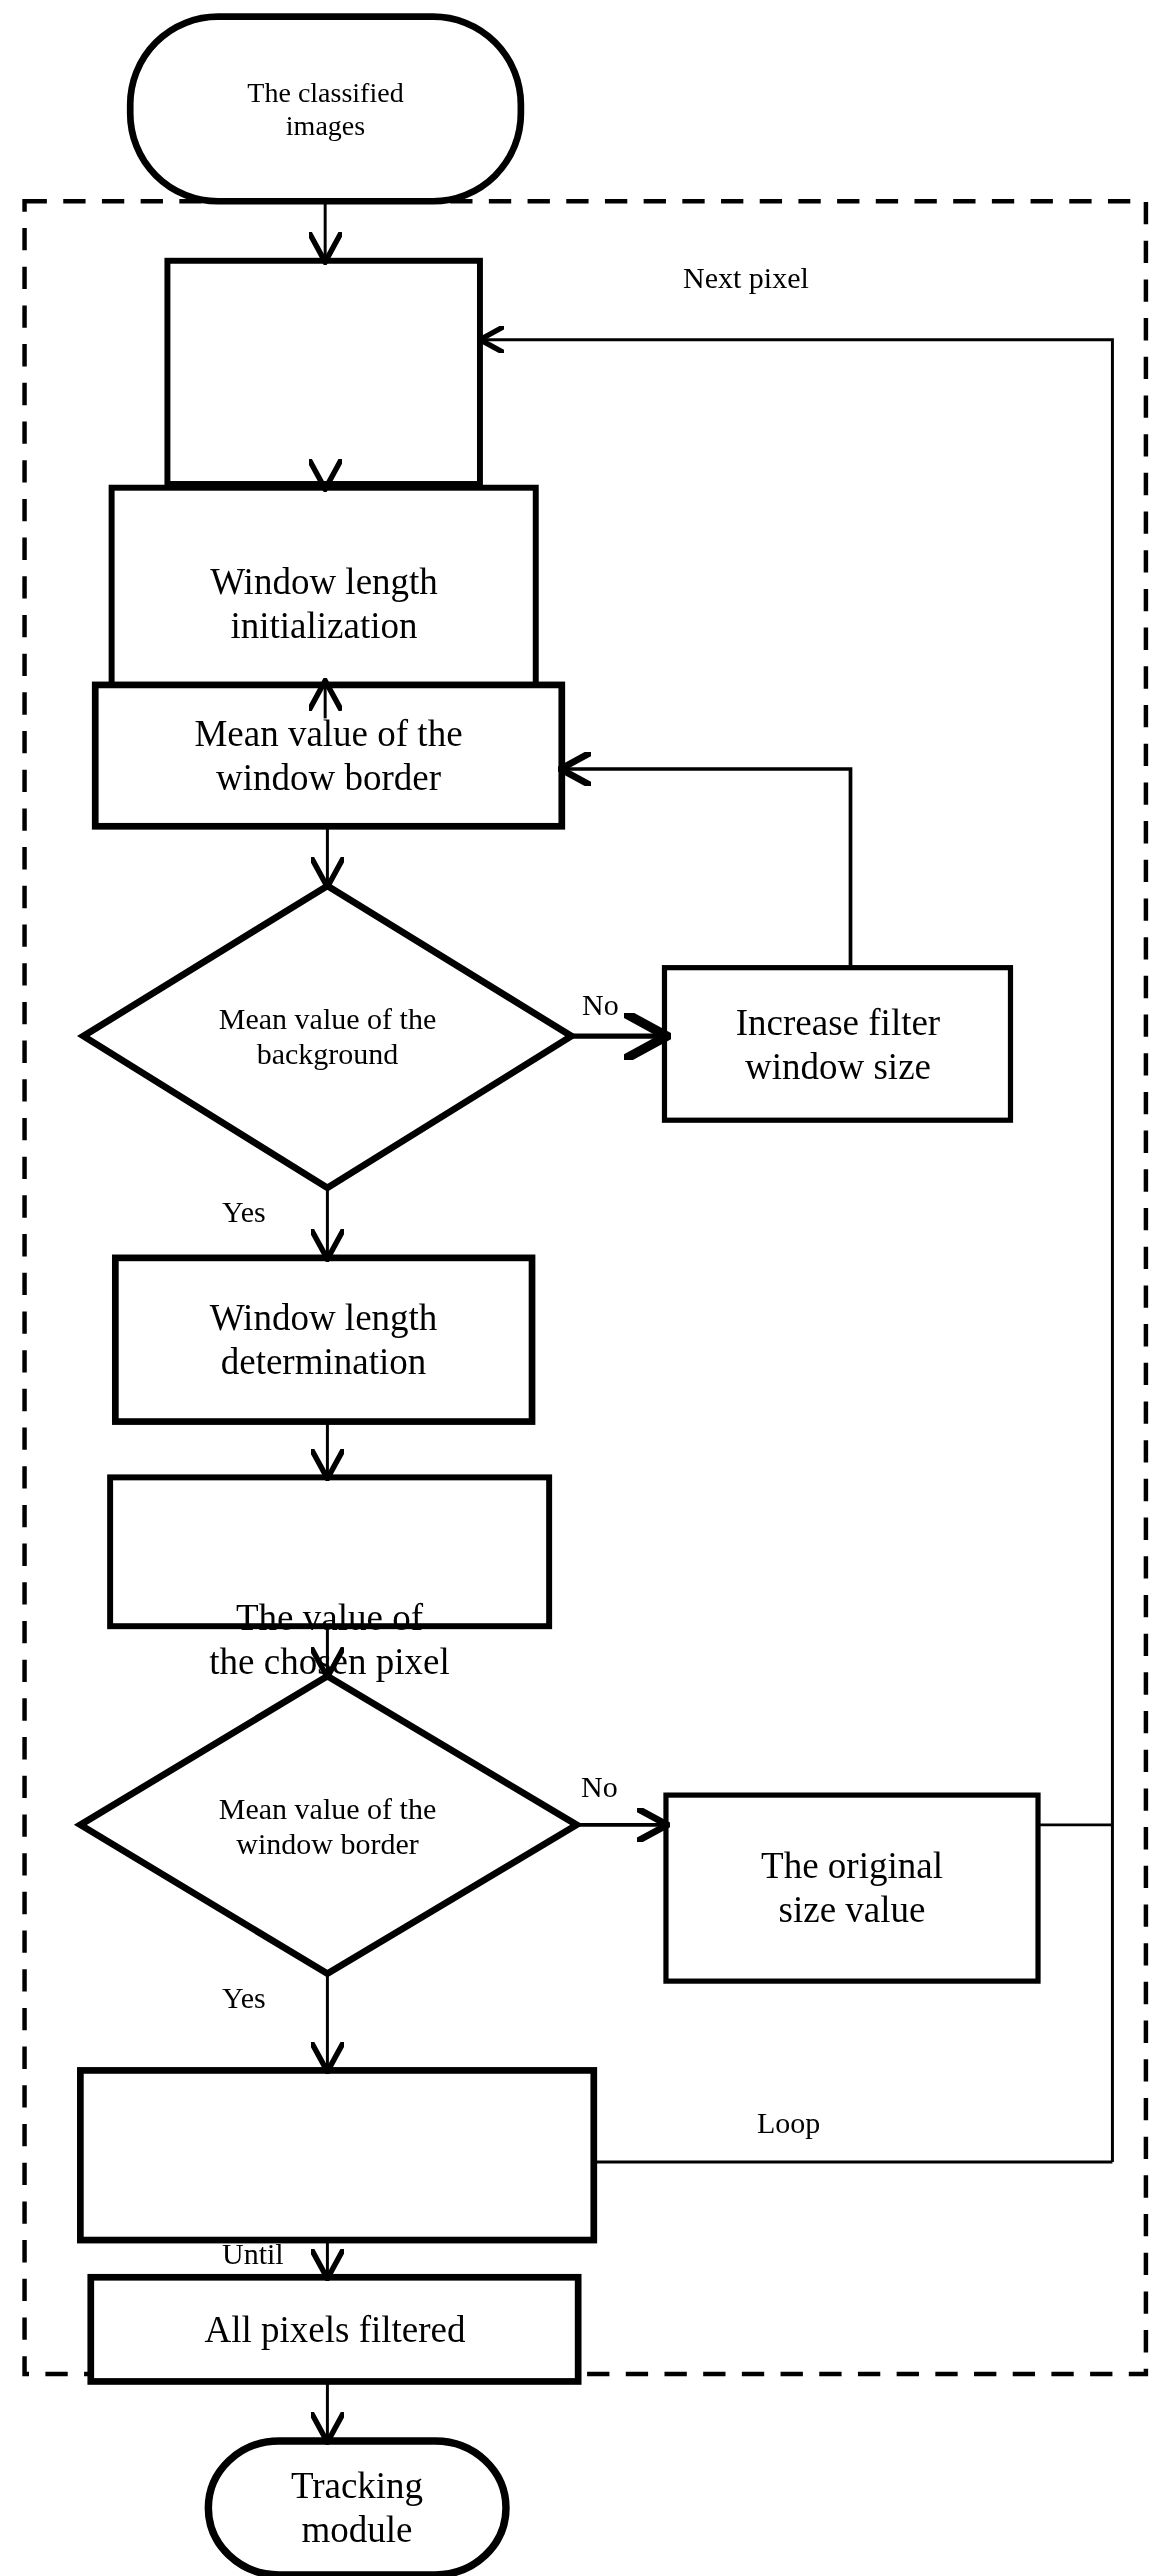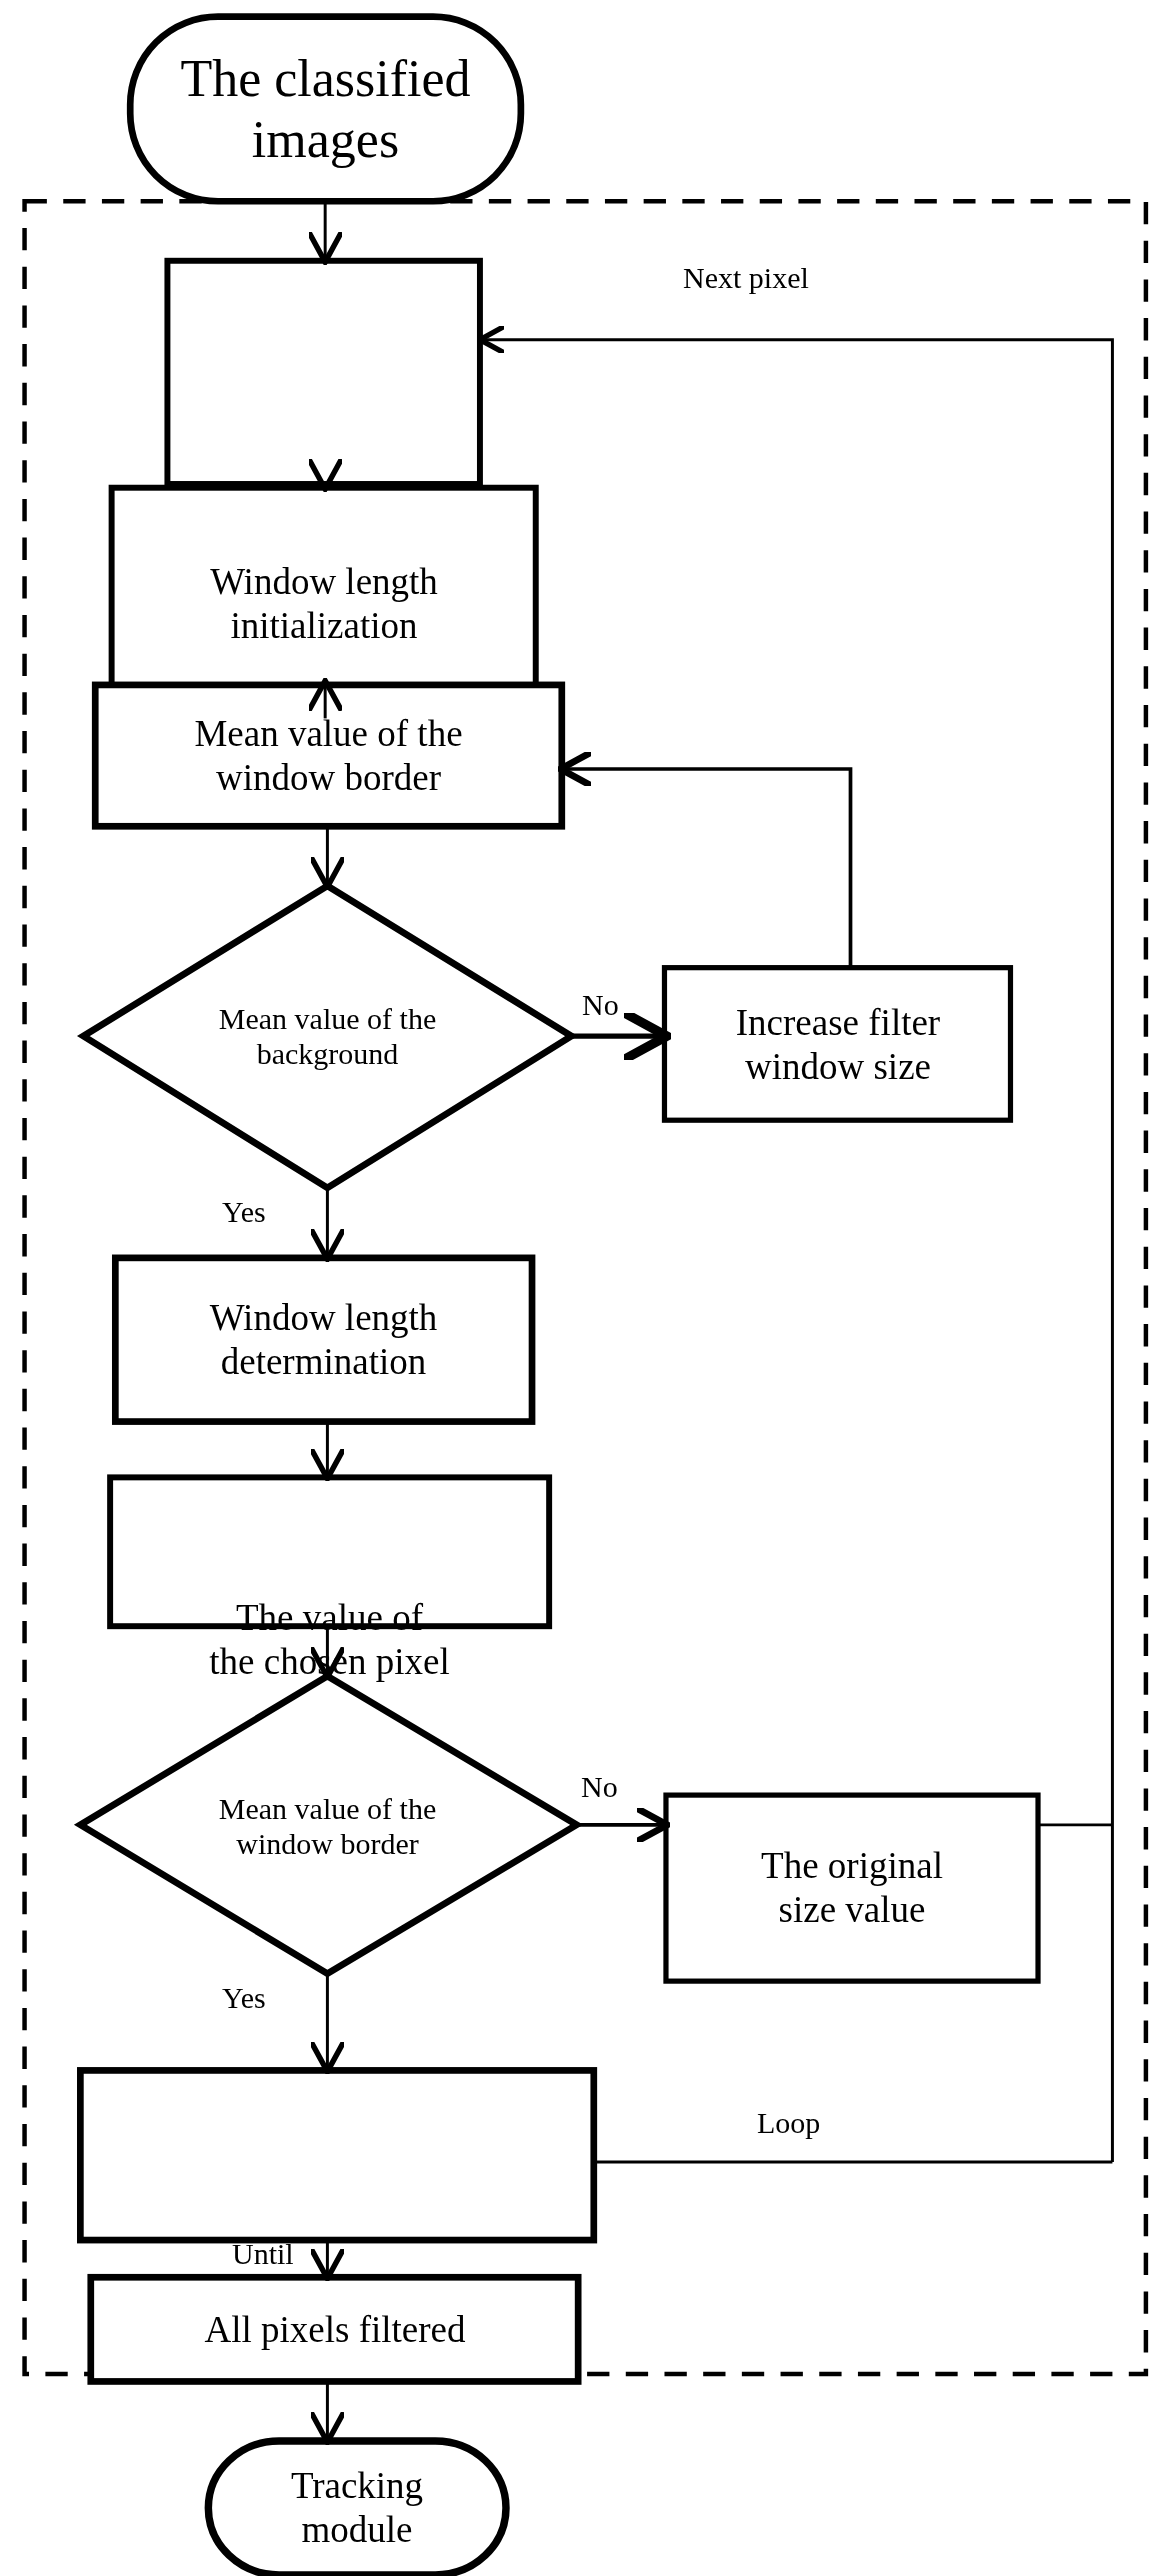--- a/index.html
+++ b/index.html
@@ -21,21 +21,21 @@
     color:#000;
     line-height:1.18;
     white-space:pre-line;
     pointer-events:none;
   }
   .edge-label{
     position:absolute;
     color:#000;
     white-space:nowrap;
   }
-  .t-big{font-size:52px;}
+  .t-big{font-size:28px;}
   .t-mid{font-size:37px;}
   .t-small{font-size:30px;}
   .t-lbl{font-size:30px;}
 </style>
 </head>
 <body>
 
 <div id="root">
 
   <svg id="flow" viewBox="0 0 1567 3461">
@@ -148,16 +148,16 @@
   <div class="edge-label t-lbl" style="left:582px;top:988px;">No</div>
 
   <div class="edge-label t-lbl" style="left:222px;top:1195px;">Yes</div>
 
   <div class="edge-label t-lbl" style="left:581px;top:1770px;">No</div>
 
   <div class="edge-label t-lbl" style="left:222px;top:1981px;">Yes</div>
 
   <div class="edge-label t-lbl" style="left:713px;top:2106px;margin-left:44px;">Loop</div>
 
-  <div class="edge-label t-lbl" style="left:222px;top:2237px;margin-left:10px;">Until</div>
+  <div class="edge-label t-lbl" style="left:222px;top:2237px;">Until</div>
 
 </div>
 
 
 </body></html>

